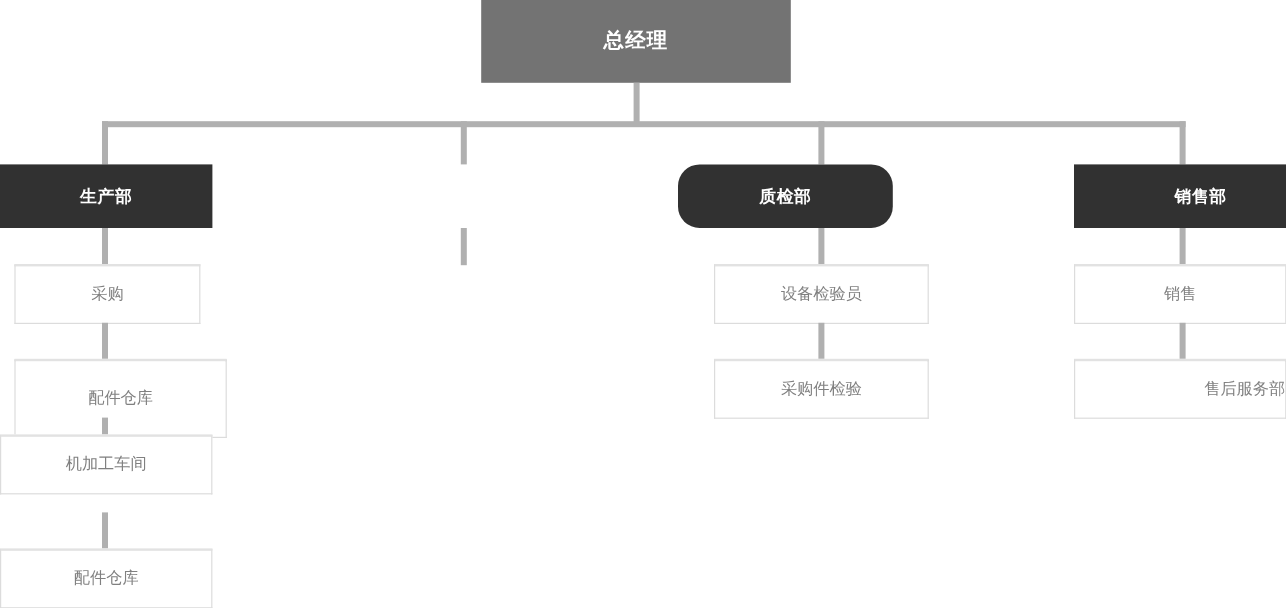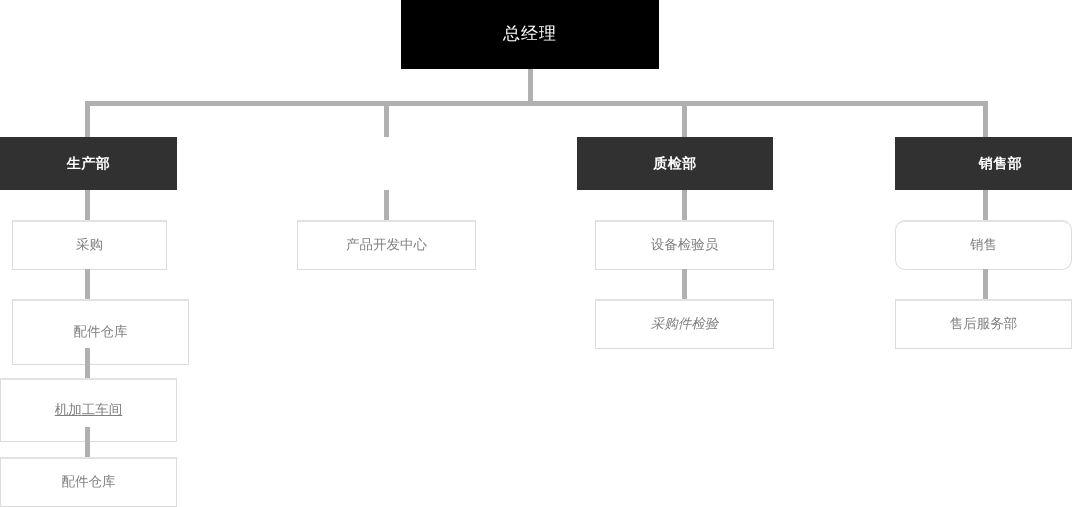--- a/index.html
+++ b/index.html
@@ -34,24 +34,24 @@
     position: absolute;
     box-sizing: border-box;
     display: flex;
     align-items: center;
     justify-content: center;
     text-align: center;
     line-height: 1.2;
   }
 
   .node-root {
-    background: #000000;
+    background: #737373;
     color: #ffffff;
     font-size: 17px;
-    font-weight: normal;
+    font-weight: bold;
     letter-spacing: 1px;
   }
 
   .node-dept {
     background: #313131;
     color: #ffffff;
     font-size: 14px;
     font-weight: bold;
     letter-spacing: 0.5px;
   }
@@ -94,56 +94,53 @@
   <div class="node node-unit" style="left:12px; top:220px; width:155px; height:50px;">
     <span class="node-label">采购</span>
   </div>
 
   <div class="conn conn-v" style="left:85px; top:269px; height:31px;"></div>
   <div class="node node-unit" style="left:12px; top:299px; width:177px; height:66px;">
     <span class="node-label">配件仓库</span>
   </div>
 
   <div class="conn conn-v" style="left:85px; top:348px; height:31px;"></div>
-  <div class="node node-unit" style="left:0px; top:378px; width:177px; height:64px;text-decoration:underline;">
+  <div class="node node-unit" style="left:0px; top:362px; width:177px; height:50px;">
     <span class="node-label">机加工车间</span>
   </div>
 
   <div class="conn conn-v" style="left:85px; top:427px; height:31px;"></div>
   <div class="node node-unit" style="left:0px; top:457px; width:177px; height:50px;">
     <span class="node-label">配件仓库</span>
   </div>
 
 
   <div class="conn conn-v" style="left:384px; top:190px; height:31px;"></div>
-  <div class="node node-unit" style="left:297px; top:220px; width:179px; height:50px;">
-    <span class="node-label">产品开发中心</span>
-  </div>
 
-  <div class="node node-dept" style="left:577px; top:137px; width:196px; height:53px;">
+  <div class="node node-dept" style="left:565px; top:137px; width:179px; height:53px;border-radius:18px;">
     <span class="node-label">质检部</span>
   </div>
 
   <div class="conn conn-v" style="left:682px; top:190px; height:31px;"></div>
   <div class="node node-unit" style="left:595px; top:220px; width:179px; height:50px;">
     <span class="node-label">设备检验员</span>
   </div>
 
   <div class="conn conn-v" style="left:682px; top:269px; height:31px;"></div>
-  <div class="node node-unit" style="left:595px; top:299px; width:179px; height:50px;font-style:italic;">
+  <div class="node node-unit" style="left:595px; top:299px; width:179px; height:50px;">
     <span class="node-label">采购件检验</span>
   </div>
 
   <div class="node node-dept" style="left:895px; top:137px; width:211px; height:53px;">
     <span class="node-label">销售部</span>
   </div>
 
   <div class="conn conn-v" style="left:983px; top:190px; height:31px;"></div>
-  <div class="node node-unit" style="left:895px; top:220px; width:177px; height:50px;border-radius:10px;">
+  <div class="node node-unit" style="left:895px; top:220px; width:177px; height:50px;">
     <span class="node-label">销售</span>
   </div>
 
   <div class="conn conn-v" style="left:983px; top:269px; height:31px;"></div>
-  <div class="node node-unit" style="left:895px; top:299px; width:177px; height:50px;">
+  <div class="node node-unit" style="left:895px; top:299px; width:177px; height:50px;justify-content:flex-end;">
     <span class="node-label">售后服务部</span>
   </div>
 
 </div>
 
 </body></html>

